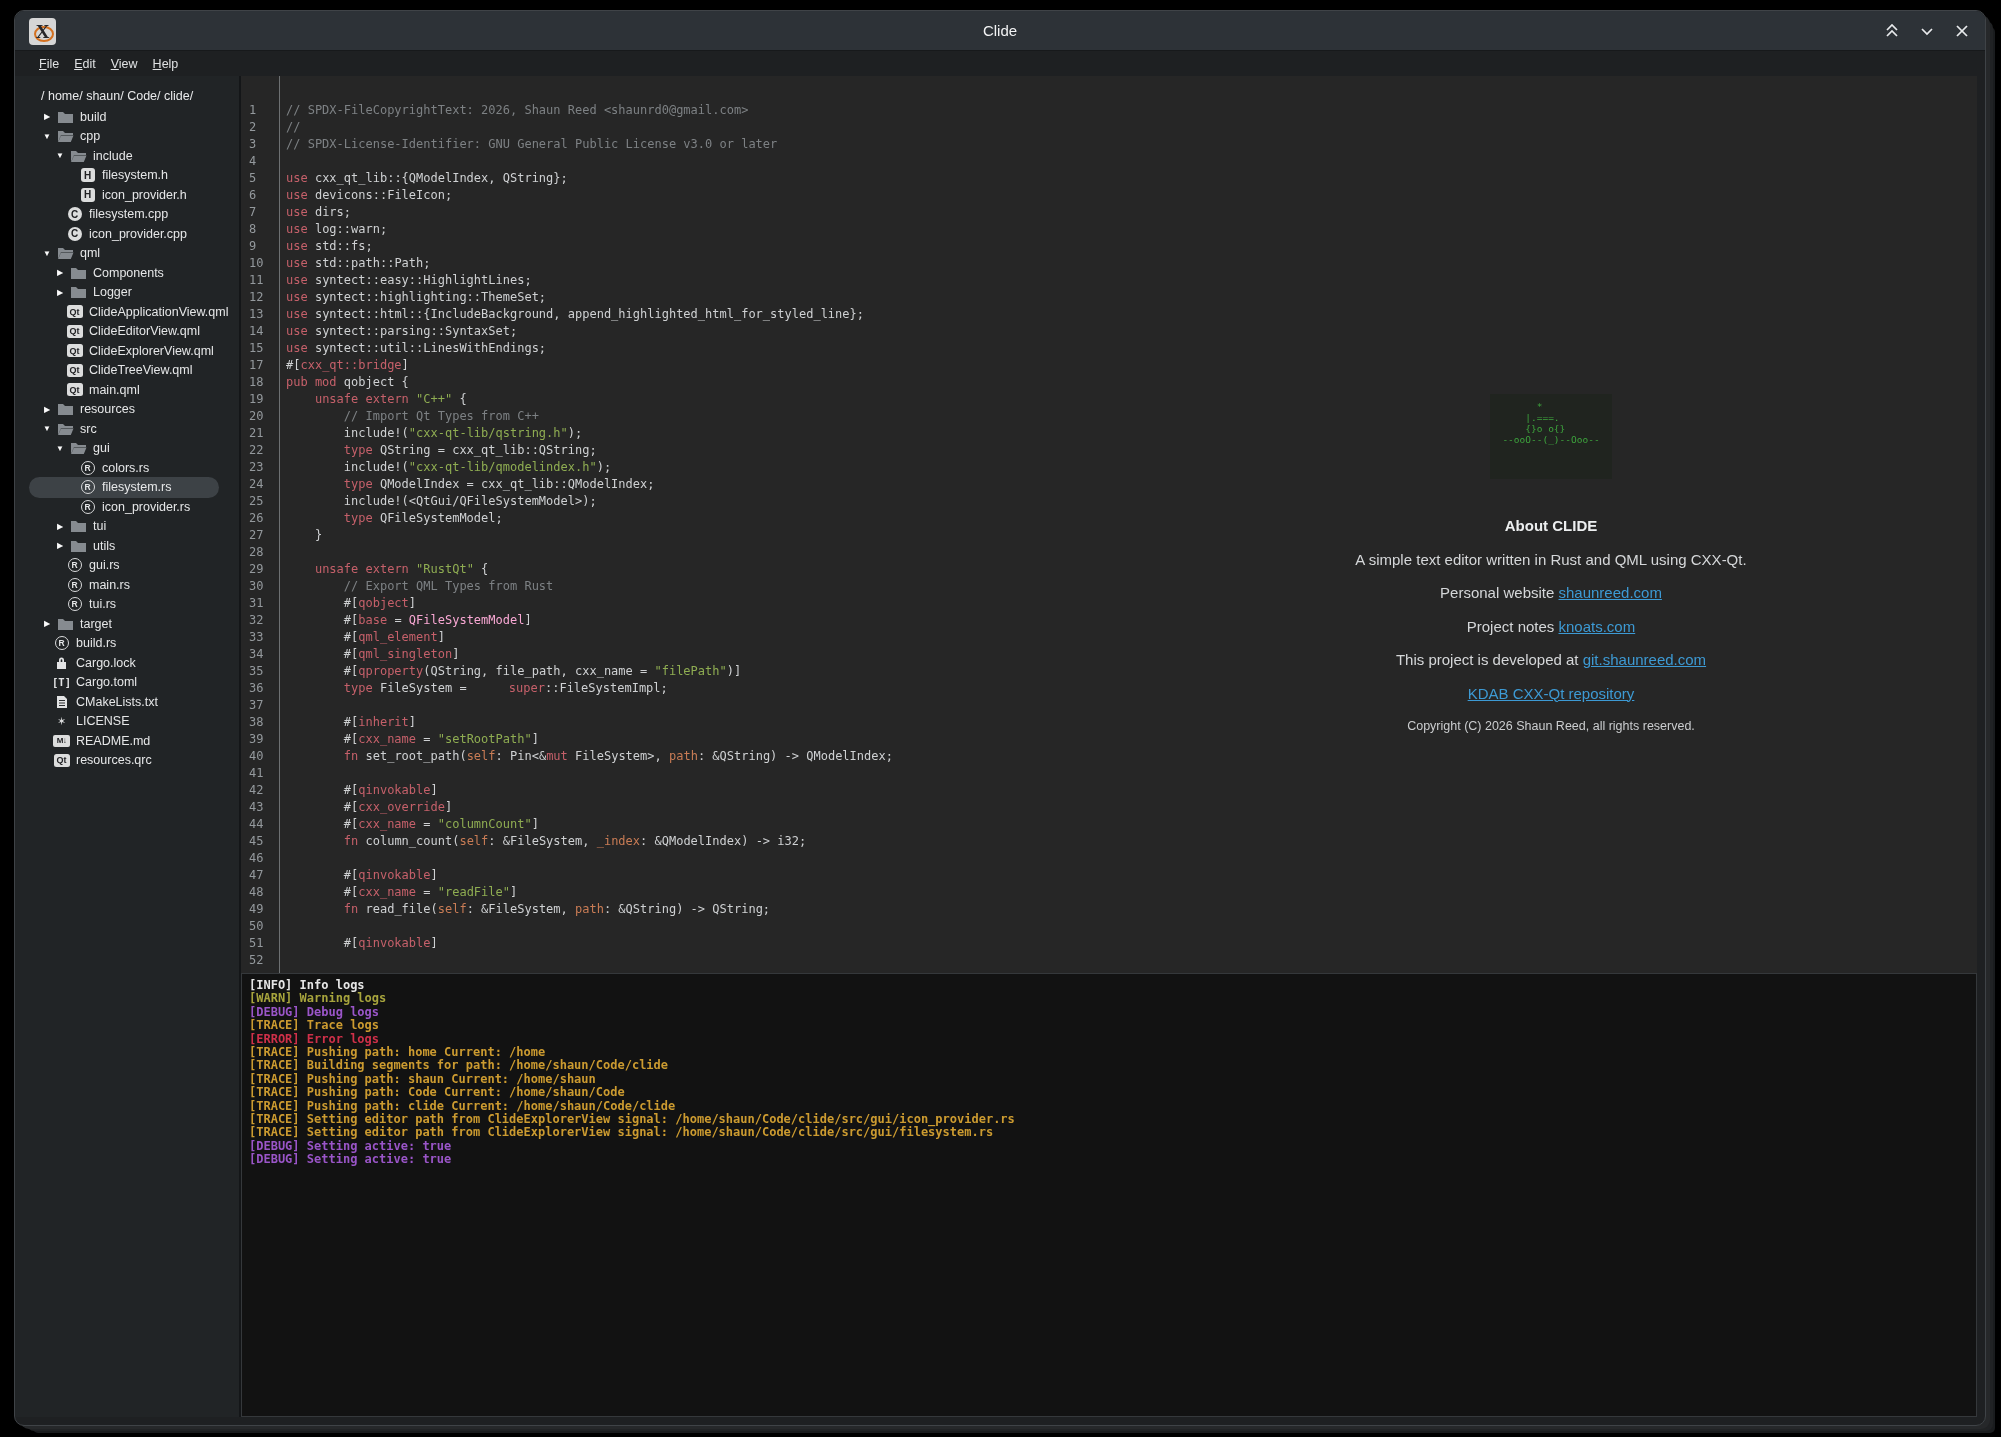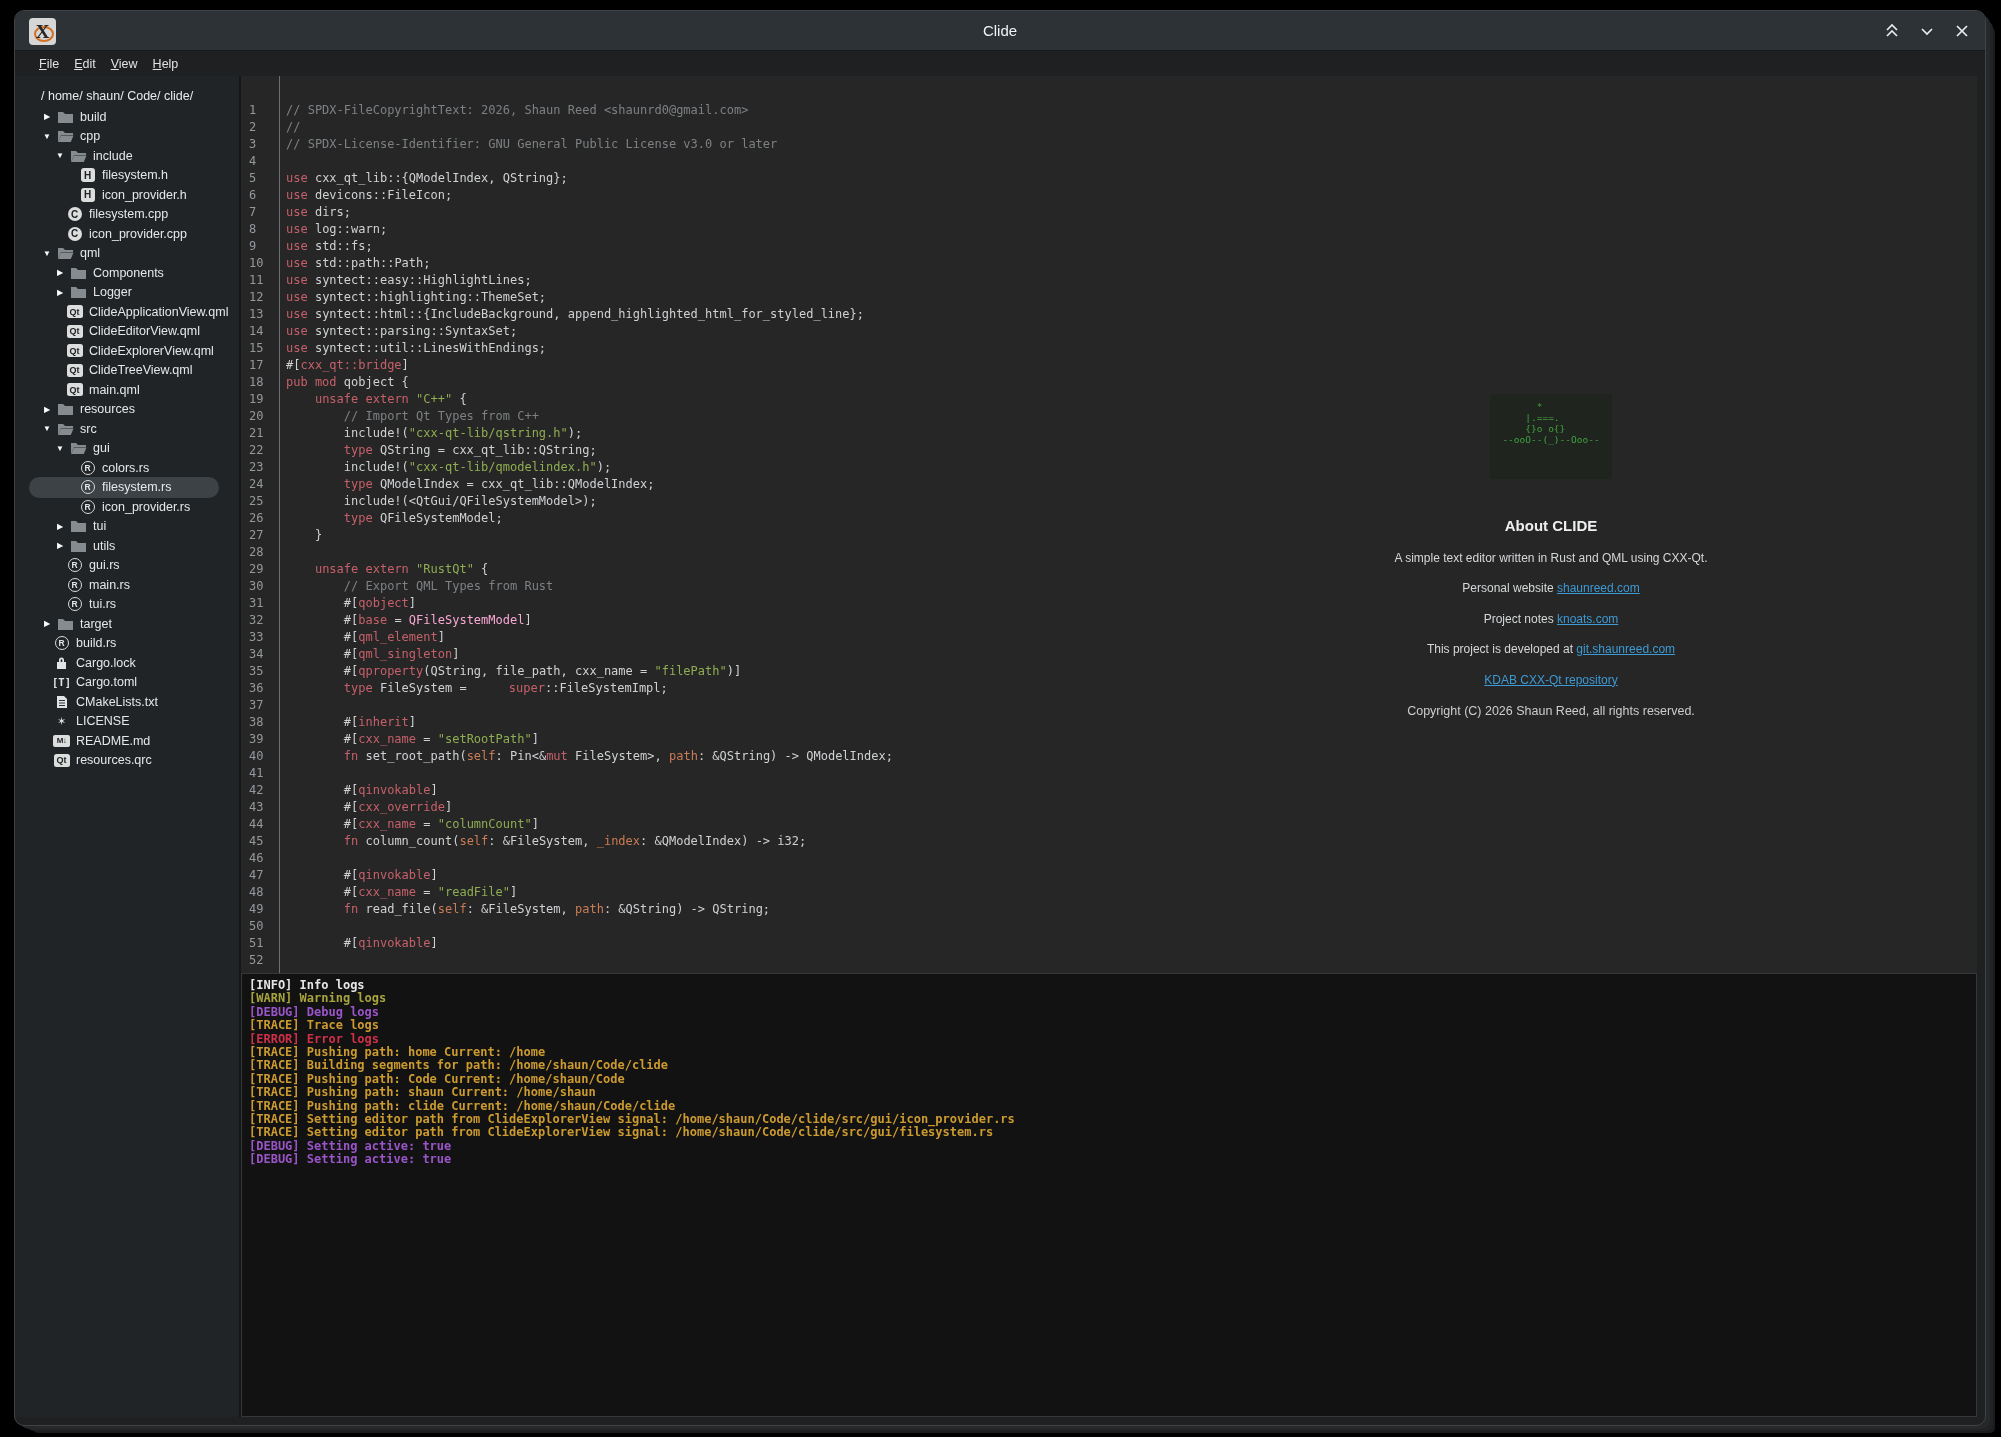--- a/index.html
+++ b/index.html
@@ -63,21 +63,21 @@
   .cline { display:flex; height:17px; white-space:pre; }
   .lnum { width:38px; flex:none; padding-left:8px; color:#94999d; }
   .ctext { padding-left:7px; }
 
   
   .about { position:absolute; left:1000px; top:318px; width:620px; text-align:center; }
   .ascii-box { display:inline-block; background:#20241f; padding:7px 12px 34px 12px; }
   .ascii-art { font-family:"DejaVu Sans Mono", monospace; font-size:9.5px; line-height:11px;
                text-align:left; white-space:pre; }
   .about-title { font-size:15px; font-weight:bold; color:#edeff0; margin-top:38px; }
-  .about-line { font-size:12px; color:#d5d7d9; margin-top:16.5px; }
+  .about-line { font-size:15px; color:#d5d7d9; margin-top:16.5px; }
   .about-line a { cursor:pointer; text-decoration:underline; }
   .about-copy { font-size:12.5px; color:#cbcdcf; margin-top:17px; }
 
   
   .logs { position:absolute; left:226px; top:962px; right:8px; bottom:8px; background:#121212;
           border:1px solid #35383b; padding:5px 0 0 7px; overflow:hidden;
           font-family:"DejaVu Sans Mono", monospace; font-size:12px; font-weight:bold; }
   .log-line { height:13.4px; line-height:13.4px; white-space:pre; }
 </style>
 </head>
@@ -448,22 +448,22 @@
   </div>
 
   <div class="logs" id="logs">
       <div class="log-line" style="color: rgb(230, 230, 230);">[INFO] Info logs</div>
       <div class="log-line" style="color: rgb(167, 164, 61);">[WARN] Warning logs</div>
       <div class="log-line" style="color: rgb(154, 85, 200);">[DEBUG] Debug logs</div>
       <div class="log-line" style="color: rgb(204, 155, 48);">[TRACE] Trace logs</div>
       <div class="log-line" style="color: rgb(207, 48, 73);">[ERROR] Error logs</div>
       <div class="log-line" style="color: rgb(204, 155, 48);">[TRACE] Pushing path: home Current: /home</div>
       <div class="log-line" style="color: rgb(204, 155, 48);">[TRACE] Building segments for path: /home/shaun/Code/clide</div>
+      <div class="log-line" style="color: rgb(204, 155, 48);">[TRACE] Pushing path: shaun Current: /home/shaun</div>
       <div class="log-line" style="color: rgb(204, 155, 48);">[TRACE] Pushing path: Code Current: /home/shaun/Code</div>
-      <div class="log-line" style="color: rgb(204, 155, 48);">[TRACE] Pushing path: shaun Current: /home/shaun</div>
       <div class="log-line" style="color: rgb(204, 155, 48);">[TRACE] Pushing path: clide Current: /home/shaun/Code/clide</div>
       <div class="log-line" style="color: rgb(204, 155, 48);">[TRACE] Setting editor path from ClideExplorerView signal: /home/shaun/Code/clide/src/gui/icon_provider.rs</div>
       <div class="log-line" style="color: rgb(204, 155, 48);">[TRACE] Setting editor path from ClideExplorerView signal: /home/shaun/Code/clide/src/gui/filesystem.rs</div>
       <div class="log-line" style="color: rgb(154, 85, 200);">[DEBUG] Setting active: true</div>
       <div class="log-line" style="color: rgb(154, 85, 200);">[DEBUG] Setting active: true</div>
     </div>
 
 </div>
 
 </body></html>

